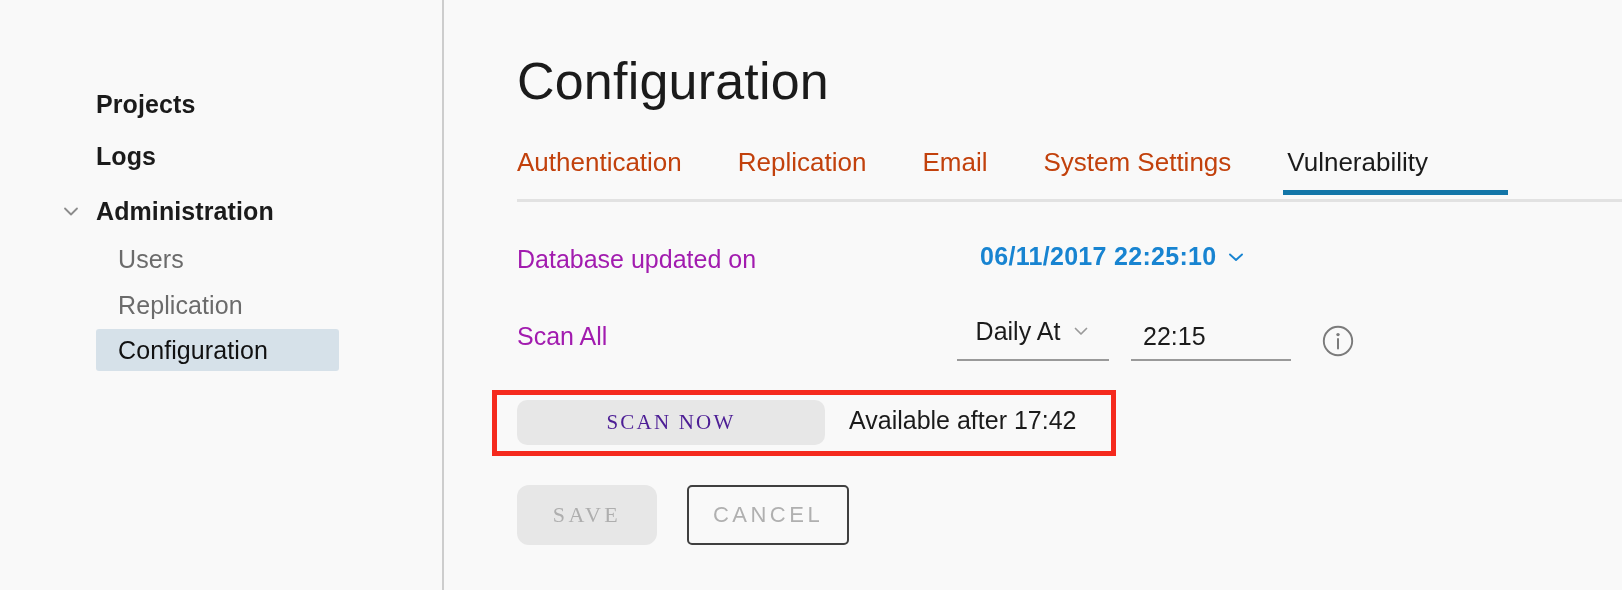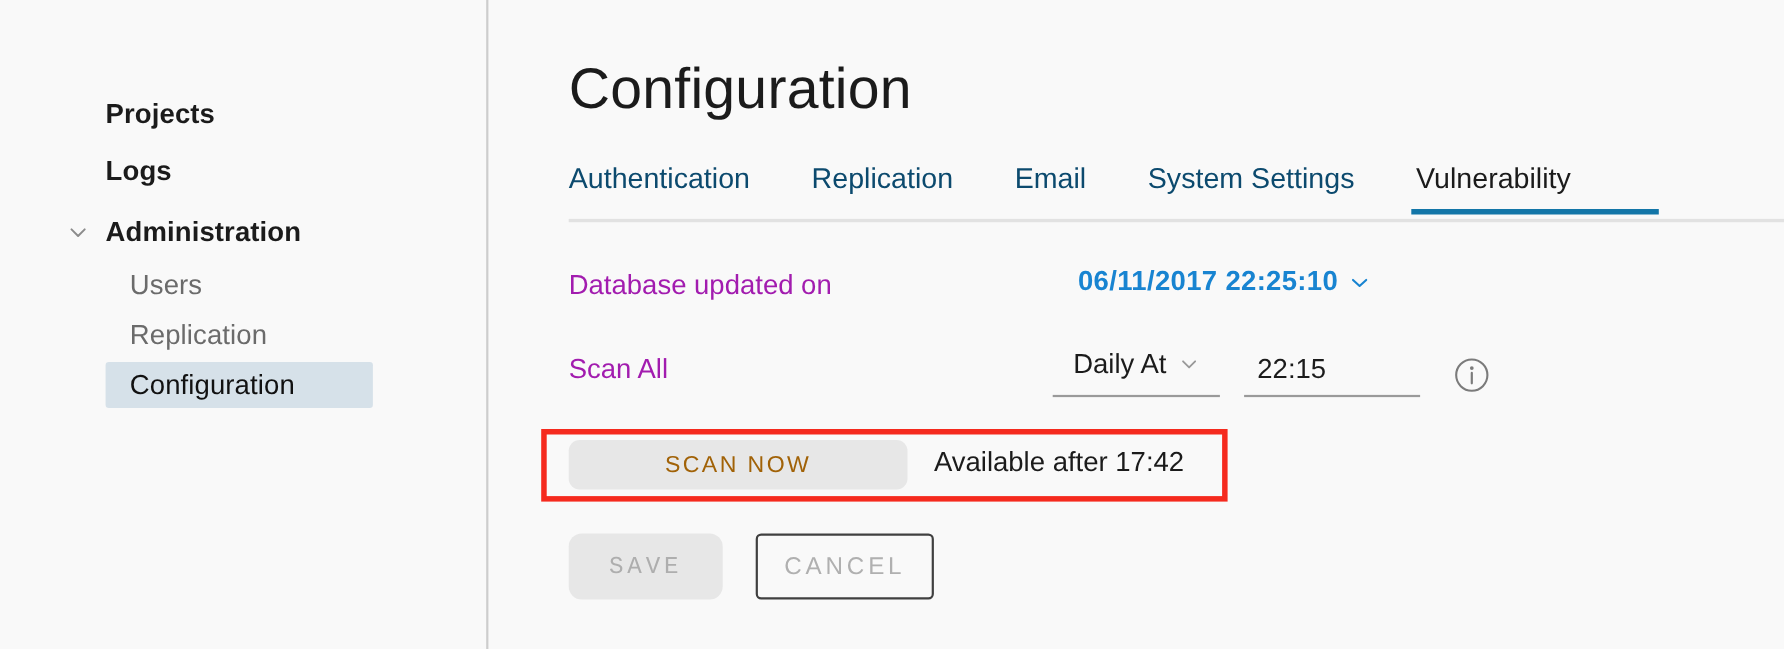--- a/index.html
+++ b/index.html
@@ -77,21 +77,21 @@
     left: 71px; top: 143px;
     width: 1105px;
     height: 59px;
     display: flex;
     align-items: flex-start;
     border-bottom: 3px solid #e2e2e2;
   }
   .tab {
     font-size: 26px;
     font-weight: 400;
-    color: #0c4a6e;
+    color: #c2410c;
     padding: 4px 0 14px 0;
     margin-right: 56px;
     position: relative;
     background: none;
     border: none;
     font-family: inherit;
     cursor: pointer;
     white-space: nowrap;
   }
   .tab:last-child { margin-right: 0; }
@@ -179,43 +179,43 @@
     pointer-events: none;
   }
 
   .scan-now-btn {
     position: absolute;
     left: 71px; top: 400px;
     width: 308px; height: 45px;
     background: #e7e7e7;
     border: none;
     border-radius: 10px;
-    font-family: Liberation Sans, sans-serif;
+    font-family: Liberation Serif, serif;
     font-size: 21px;
     letter-spacing: 2.2px;
-    color: #a16207;
+    color: #4c1d95;
     cursor: default;
   }
   .scan-avail {
     position: absolute;
     left: 403px; top: 406px;
     font-size: 25px;
     color: #1b1b1b;
     white-space: nowrap;
   }
 
   
   .save-btn {
     position: absolute;
     left: 71px; top: 485px;
     width: 140px; height: 60px;
     background: #e7e7e7;
     border: none;
     border-radius: 12px;
-    font-family: Liberation Mono, monospace;
+    font-family: Liberation Serif, serif;
     font-size: 22px;
     letter-spacing: 3.5px;
     color: #aeaeae;
     cursor: default;
   }
   .cancel-btn {
     position: absolute;
     left: 241px; top: 485px;
     width: 162px; height: 60px;
     background: transparent;

